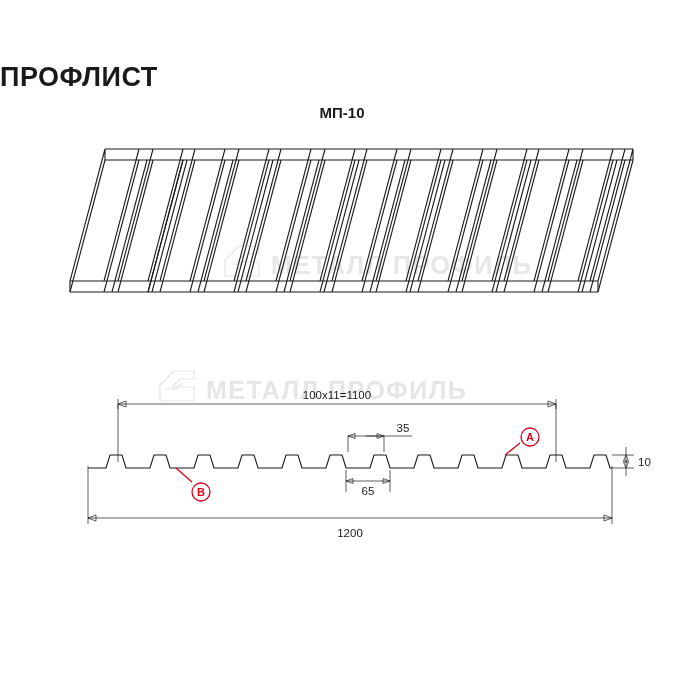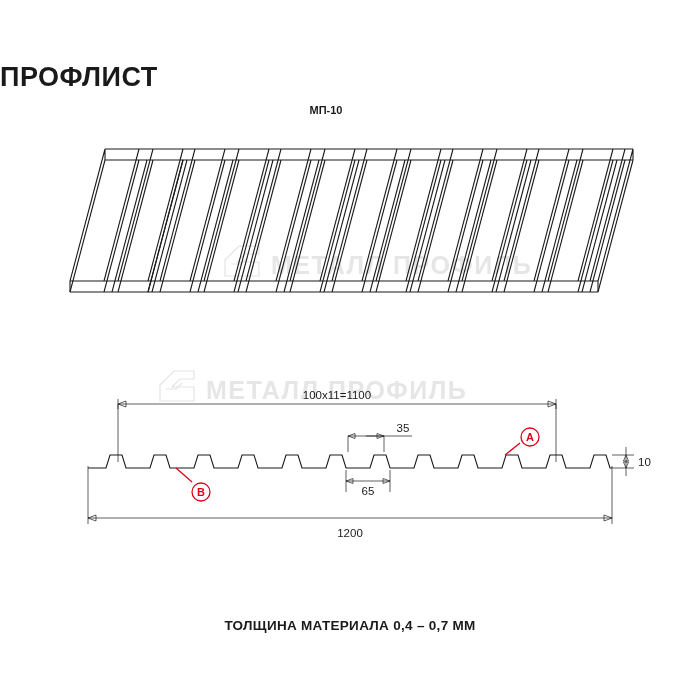--- a/index.html
+++ b/index.html
@@ -26,24 +26,24 @@
     width: 700px;
     text-align: left;
     font-size: 27px;
     font-weight: bold;
     letter-spacing: 0.5px;
     color: #1a1a1a;
   }
   .subtitle {
     position: absolute;
     top: 104px;
-    left: 0;
+    left: 16px;
     width: 652px;
     text-align: center;
-    font-size: 11px;
+    font-size: 15px;
     font-weight: bold;
     color: #1a1a1a;
   }
   .footnote {
     position: absolute;
     top: 618px;
     left: 0;
     width: 700px;
     text-align: center;
     font-size: 13.5px;
@@ -102,21 +102,20 @@
     stroke-width: 1.3;
   }
 </style>
 </head>
 <body>
 
 <div class="page">
 
   <div class="title">ПРОФЛИСТ</div>
   <div class="subtitle">МП-10</div>
-  <div class="footnote">ТОЛЩИНА МАТЕРИАЛА 0,4 – 0,7 ММ</div>
 
   <svg width="700" height="700">
     <g transform="translate(225,250)">
       <g class="wm">
         <path d="M0,10 L14,-4 L34,-4 L34,4 L20,4 L12,12 L34,12 L34,26 L0,26 Z"></path>
         <path d="M6,14 L16,14 L22,8"></path>
       </g>
       <text class="wm-text" x="46" y="24">МЕТАЛЛ ПРОФИЛЬ</text>
     </g>
     <g transform="translate(160,375)">

